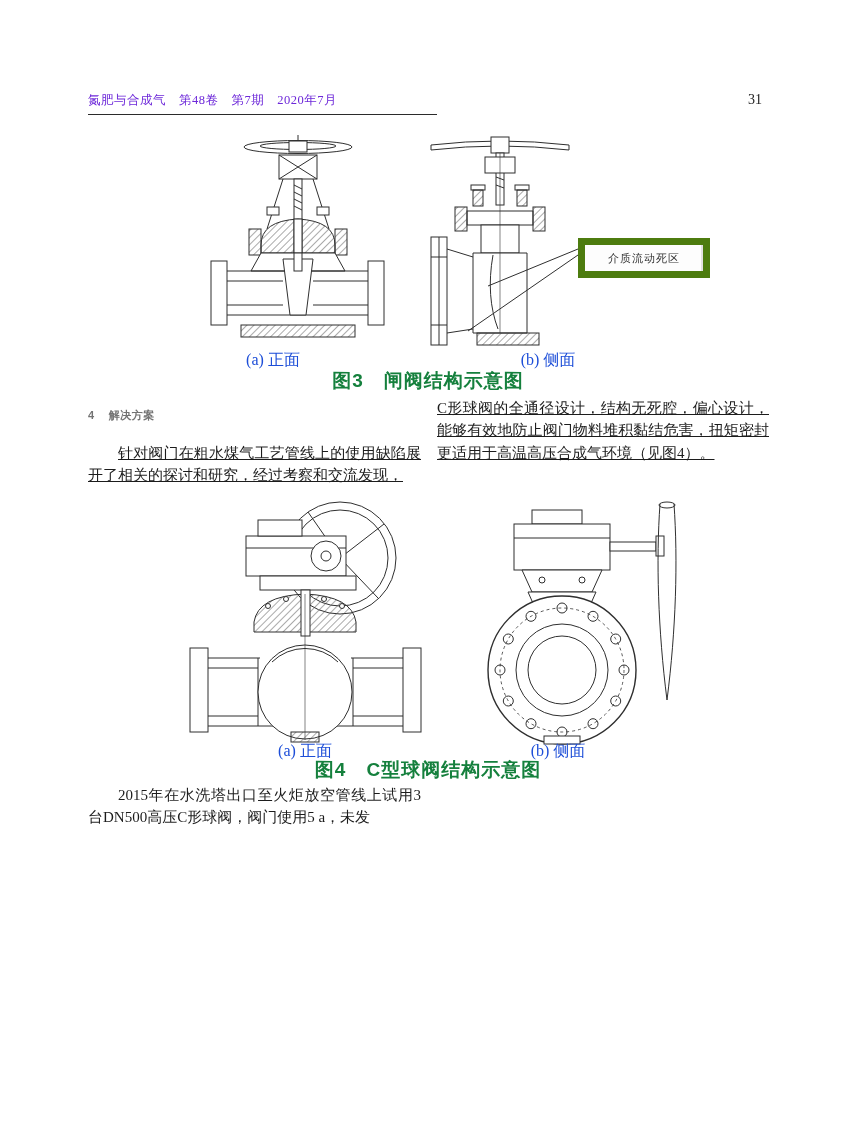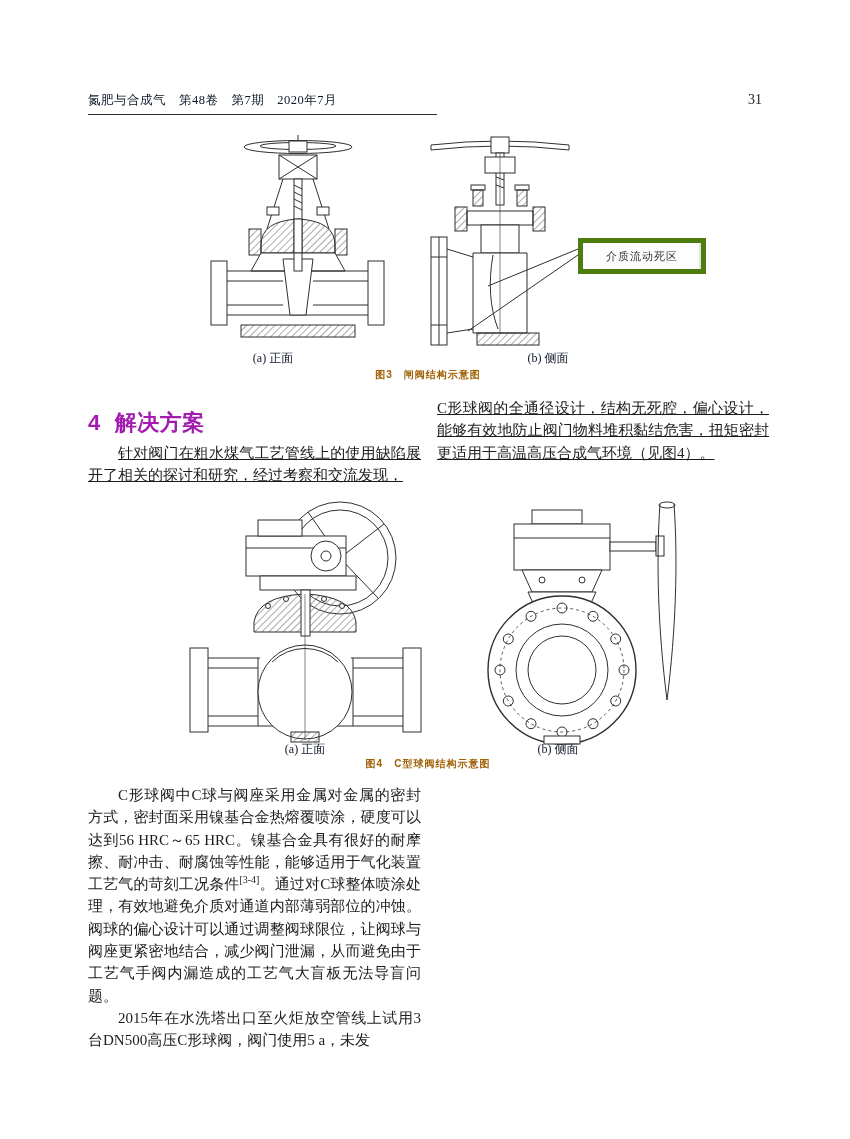--- a/index.html
+++ b/index.html
@@ -5,41 +5,41 @@
   html,body{margin:0;padding:0;background:#e8e8e8;}
   .page{
     position:relative;width:850px;height:1139px;background:#ffffff;
     font-family:"Liberation Serif","DejaVu Serif",serif;color:#1a1a1a;
     overflow:hidden;margin:0 auto;box-shadow:0 0 4px rgba(0,0,0,.15);
   }
   .abs{position:absolute;}
   
   .hdr-left{
     left:88px;top:92px;width:349px;font-size:12.5px;letter-spacing:.5px;
-    border-bottom:1.5px solid #2b2b2b;padding-bottom:5px;color:#0f172a;
+    border-bottom:1.5px solid #2b2b2b;padding-bottom:5px;color:#6d28d9;
   }
   .hdr-page{left:748px;top:92px;font-size:14px;color:#222;}
   
   .figwrap{overflow:visible;}
   svg{display:block;}
   .ann-box{
-    border:5px solid #4d7c0f;background:#fdfdfd;font-size:11px;letter-spacing:1px;
+    border:7px solid #4d7c0f;background:#fdfdfd;font-size:11px;letter-spacing:1px;
     display:flex;align-items:center;justify-content:center;color:#333;
     box-shadow:inset -2px 0 0 #e2e2e2;
   }
-  .sublabel{font-size:12px;color:#0f172a;transform:translateX(-50%);white-space:nowrap;}
+  .sublabel{font-size:16px;color:#1d4ed8;transform:translateX(-50%);white-space:nowrap;}
   .figtitle{
     left:50%;transform:translateX(-50%);white-space:nowrap;
     font-family:"Liberation Sans","DejaVu Sans",sans-serif;font-weight:bold;
-    font-size:10px;color:#a16207;letter-spacing:1px;
+    font-size:19px;color:#15803d;letter-spacing:1px;
   }
   
   .sec-head{
     font-family:"Liberation Sans","DejaVu Sans",sans-serif;font-weight:bold;
-    font-size:22px;color:#a21caf;letter-spacing:.5px;
+    font-size:11px;color:#737373;letter-spacing:.5px;
   }
   .sec-head .num{margin-right:14px;}
   .col{font-size:15px;line-height:22.3px;text-align:justify;color:#1c1c1c;}
   .col p{margin:0;}
   .col p.indent{text-indent:2em;}
   sup{font-size:10px;line-height:0;}
 </style>
 </head>
 <body>
 
@@ -236,20 +236,19 @@
         <rect x="74" y="236" width="36" height="8" fill="#fff"></rect>
       </g>
     </svg>
 
     <span class="abs sublabel" style="left:217px;top:243px;">(a) 正面</span>
     <span class="abs sublabel" style="left:470px;top:243px;">(b) 侧面</span>
     <div class="abs figtitle" style="top:259px;">图4　C型球阀结构示意图</div>
   </div>
 
   <div class="abs col" style="left:88px;top:784px;width:333px;">
-    <p class="indent"><span>C形球阀中C球与阀座采用金属对金属的密封方式，密封面采用镍基合金热熔覆喷涂，硬度可以达到56 HRC～65 HRC。镍基合金具有很好的耐摩擦、耐冲击、耐腐蚀等性能，能够适用于气化装置工艺气的苛刻工况条件</span><sup>[3-4]</sup><span>。通过对C球整体喷涂处理，有效地避免介质对通道内部薄弱部位的冲蚀。阀球的偏心设计可以通过调整阀球限位，让阀球与阀座更紧密地结合，减少阀门泄漏，从而避免由于工艺气手阀内漏造成的工艺气大盲板无法导盲问题。</span></p>
     <p class="indent">2015年在水洗塔出口至火炬放空管线上试用3台DN500高压C形球阀，阀门使用5 a，未发</p>
   </div>
 
   <div class="abs col" style="left:437px;top:784px;width:332px;">
   </div>
 
 </div>
 
 </body></html>

